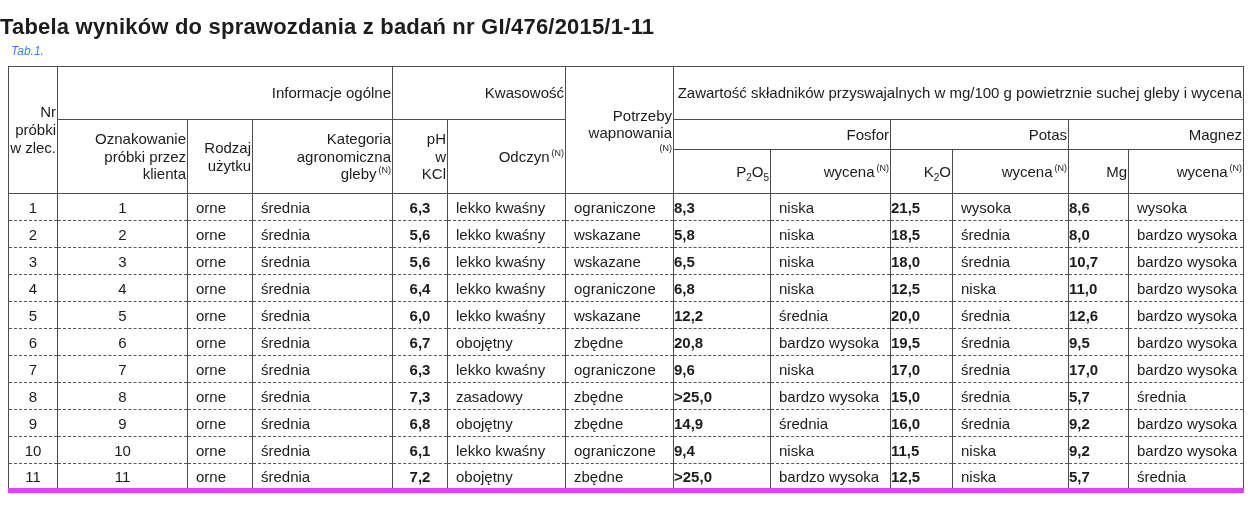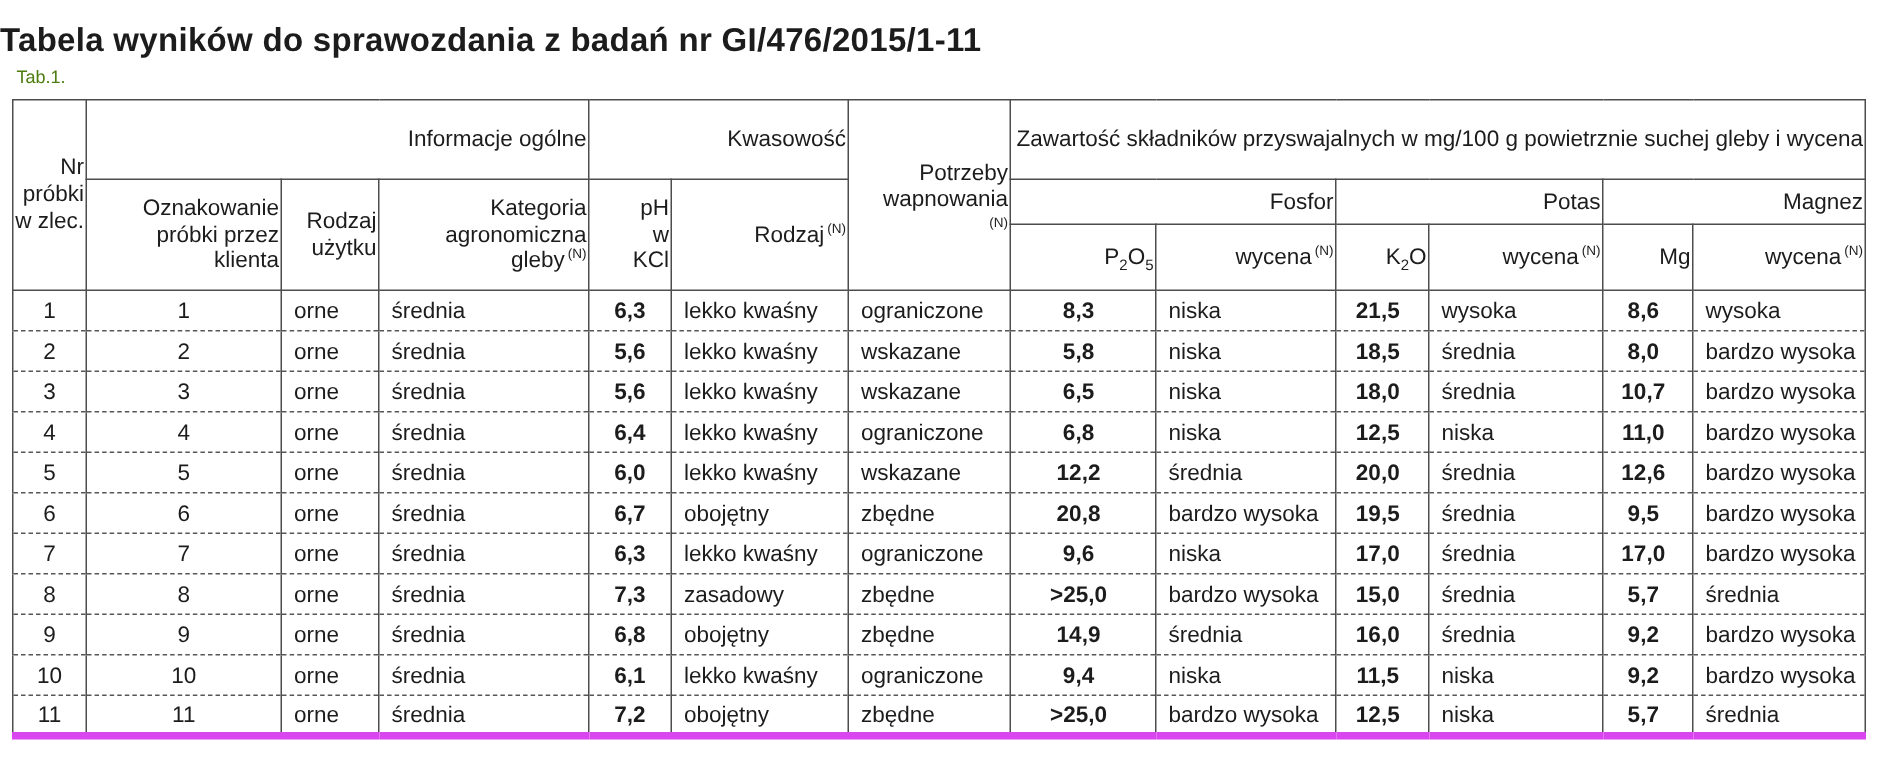--- a/index.html
+++ b/index.html
@@ -7,21 +7,21 @@
   body {
     width:1251px; height:509px; position:relative; overflow:hidden;
     font-family:"Liberation Sans","DejaVu Sans",sans-serif;
     color:#1c1c1c;
   }
   .title {
     position:absolute; top:14px; left:0; width:100%;
     font-size:22px; font-weight:bold; letter-spacing:.2px;
   }
   .tab-label {
-    position:absolute; left:11px; top:44px; font-size:12px; color:#4d7c0f;
+    position:absolute; left:11px; top:44px; font-size:12px; color:#3b82f6;font-style:italic;
   }
   table.results {
     position:absolute; left:8px; top:66px; width:1235px;
     border-collapse:collapse; table-layout:fixed;
     border:1px solid #5a5a5a;
   }
   thead th {
     border:1px solid #4d4d4d;
     font-weight:normal; font-size:15px; line-height:1.18;
     text-align:right; vertical-align:middle; padding:2px 1px;
@@ -31,21 +31,21 @@
   thead tr.h3 th { height:44px; }
   tbody td {
     height:27px; font-size:15px; vertical-align:middle;
     border-left:1px solid #4d4d4d; border-right:1px solid #4d4d4d;
     border-bottom:1px dashed #575757;
     overflow:hidden; white-space:nowrap;
   }
   tbody tr:last-child td { border-bottom:5px solid #d946ef; }
   .ac { text-align:center; }
   .al { text-align:left; padding-left:8px; }
-  .ar { text-align:center; padding-right:6px; }
+  .ar { text-align:left; padding-right:6px; }
   .b  { font-weight:bold; }
   sup { font-size:9px; line-height:0; }
   sub { font-size:10px; line-height:0; }
   th sup { margin-left:2px; }
   .note-line { display:block; font-size:9px; margin-top:1px; }
 </style>
 </head>
 <body>
 
 <div class="tab-label">Tab.1.</div>
@@ -84,21 +84,21 @@
       <th rowspan="2">Rodzaj użytku</th>
       <th rowspan="2">
         <span>Kategoria agronomiczna gleby</span><sup>(N)</sup>
       </th>
       <th rowspan="2">
         <span>pH</span><br>
         <span>w</span><br>
         <span>KCl</span>
       </th>
       <th rowspan="2">
-        <span>Rodzaj</span><sup>(N)</sup>
+        <span>Odczyn</span><sup>(N)</sup>
       </th>
       <th colspan="2">Fosfor</th>
       <th colspan="2">Potas</th>
       <th colspan="2">Magnez</th>
     </tr>
     <tr class="h3">
       <th><span>P</span><sub>2</sub><span>O</span><sub>5</sub></th>
       <th><span>wycena</span><sup>(N)</sup></th>
       <th><span>K</span><sub>2</sub><span>O</span></th>
       <th><span>wycena</span><sup>(N)</sup></th>

